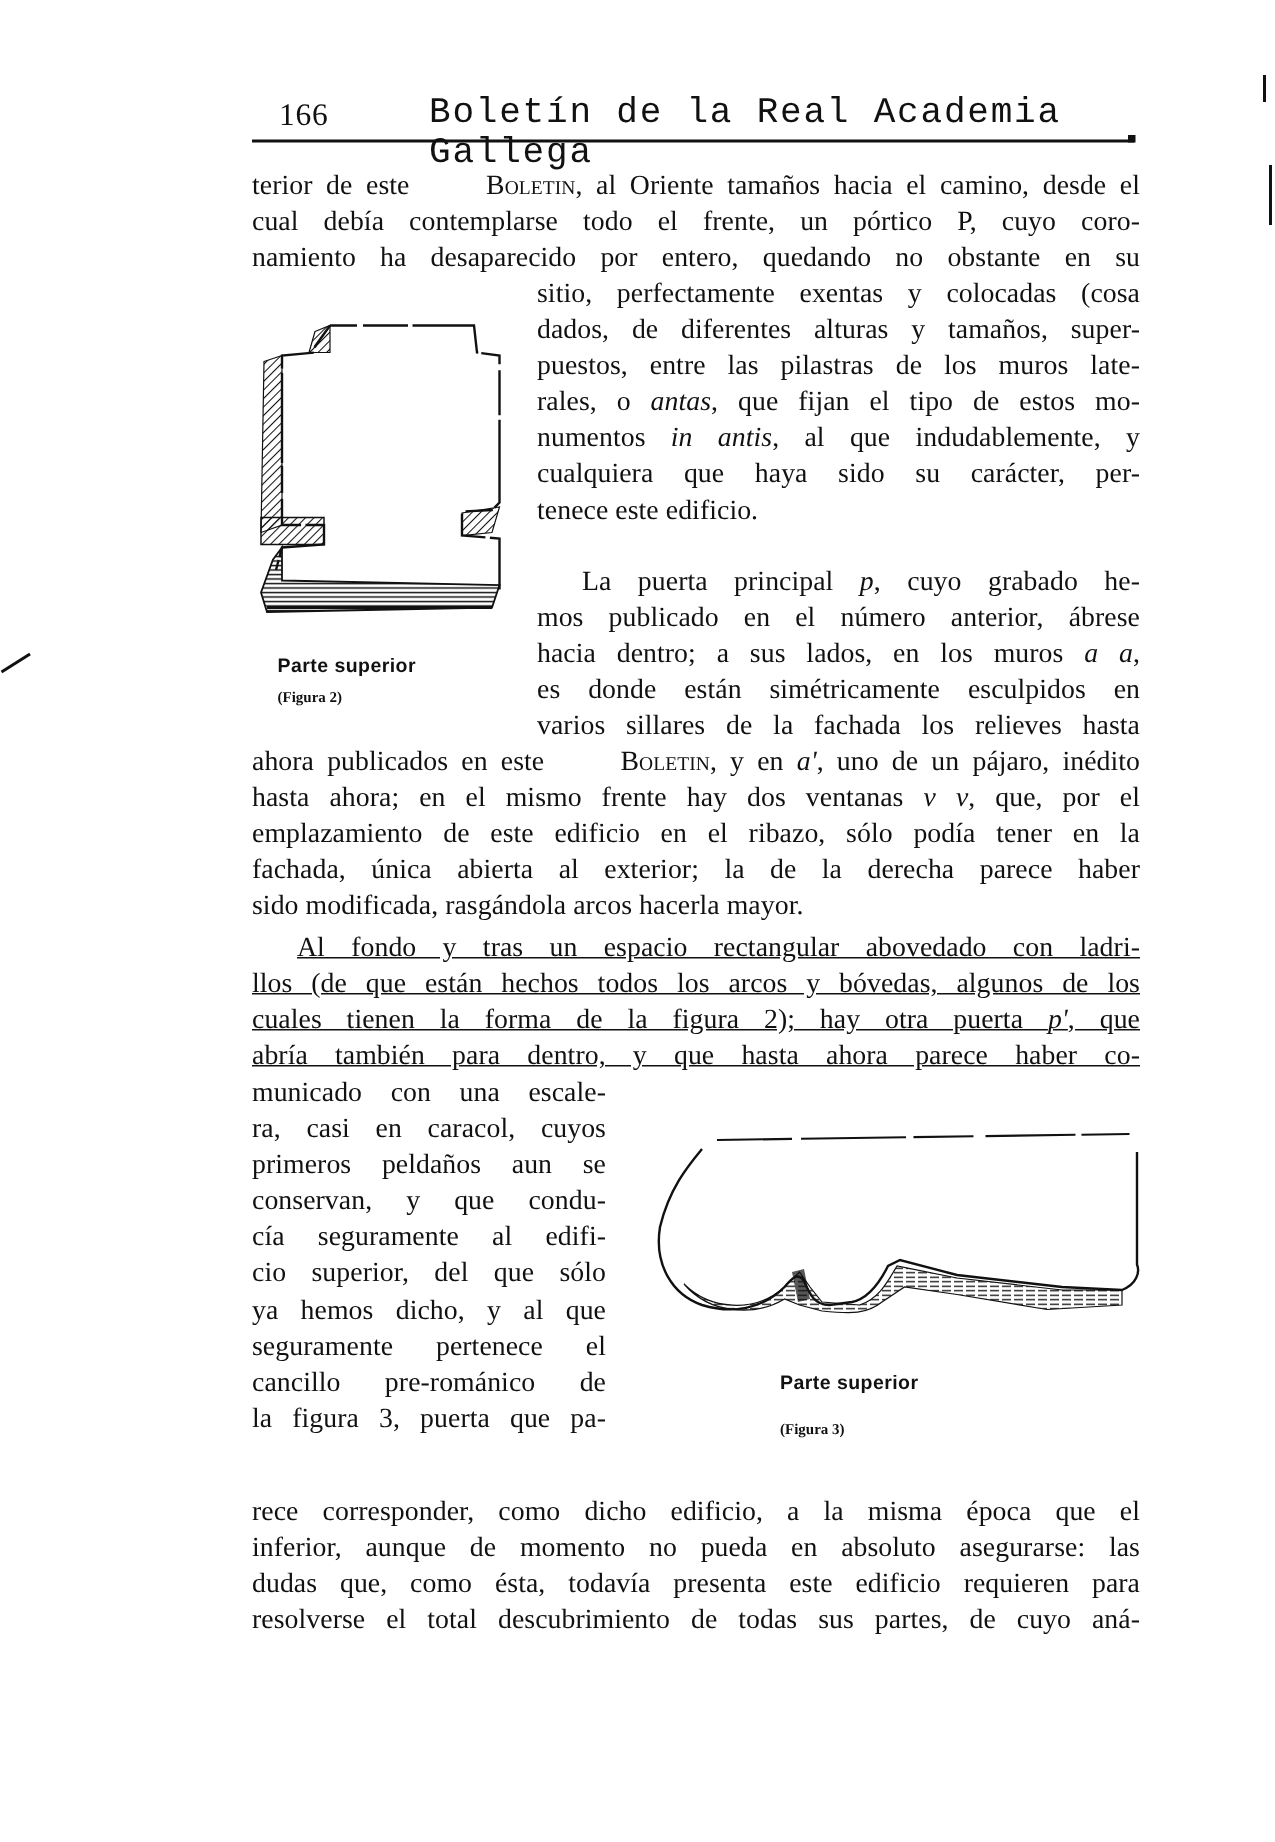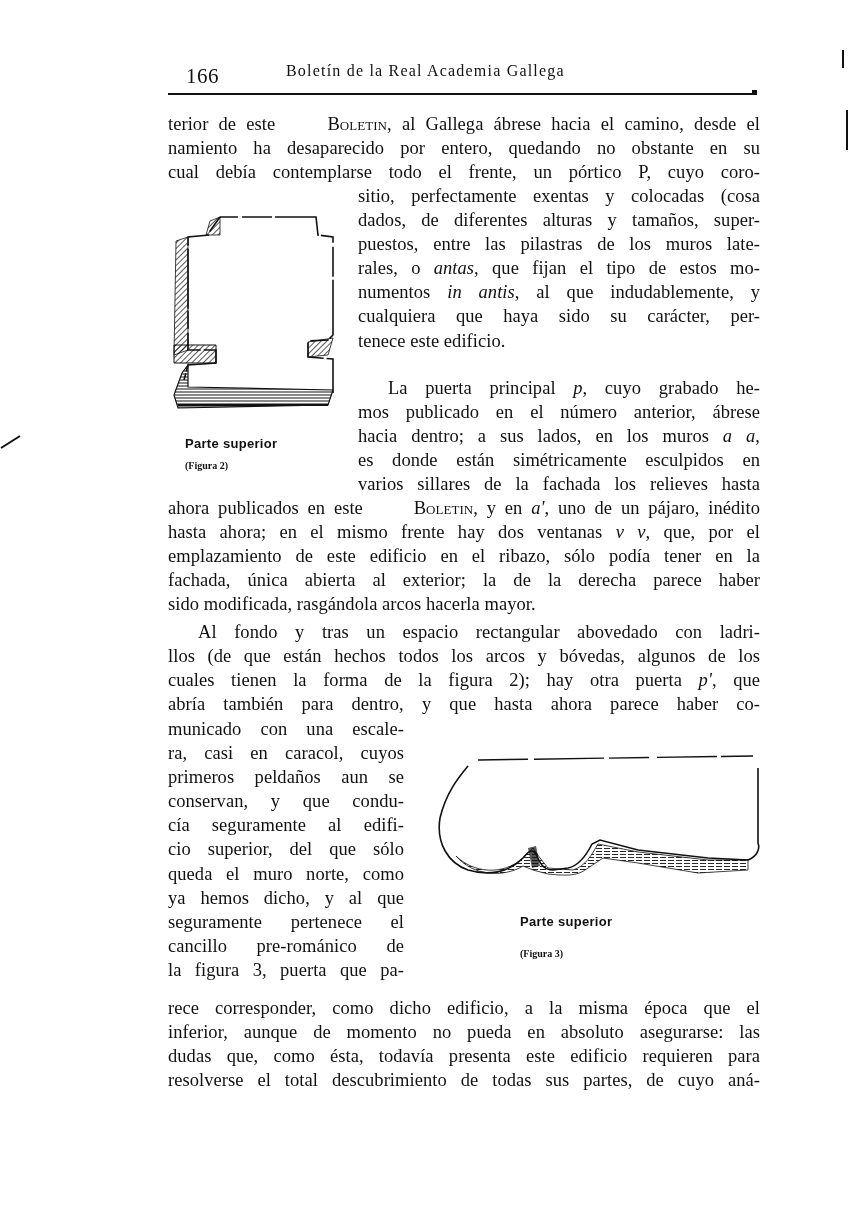--- a/index.html
+++ b/index.html
@@ -3,36 +3,36 @@
   <meta charset="utf-8">
   <style>
     * { box-sizing: border-box; margin: 0; padding: 0; }
     html, body { width: 850px; height: 1228px; background: #ffffff; overflow: hidden; }
     body { position: relative; font-family: "Liberation Serif", "DejaVu Serif", serif; color: #111; }
 
     .page { position: absolute; left: 0; top: 0; width: 850px; height: 1228px; }
 
     .running-head { position: absolute; left: 168px; top: 62px; width: 590px; height: 30px; }
     .page-number { position: absolute; left: 18px; top: 2px; font-size: 21px; letter-spacing: 0.5px; }
-    .journal-title { position: absolute; left: 118px; top: 0px; font-size: 16px; letter-spacing: 1.2px; font-family: Liberation Serif, serif; font-weight: normal; }
+    .journal-title { position: absolute; left: 118px; top: 0px; font-size: 24px; letter-spacing: 1.2px; font-family: Liberation Mono, monospace; font-weight: normal; }
     .head-rule { position: absolute; left: 168px; top: 93px; width: 588px; height: 2px; background: #111; }
     .head-dot { position: absolute; left: 752px; top: 90px; width: 5px; height: 5px; background: #111; }
 
     .body-text { font-size: 18.5px; line-height: 24.1px; text-align: justify; letter-spacing: 0.05px; }
     .line { display: block; white-space: nowrap; text-align: justify; text-align-last: justify; }
     .line.last { text-align-last: left; }
     .sc { font-variant: small-caps; margin-left: 42px; }
     .i { font-style: italic; margin-top: 12px; }
 
     .block { position: absolute; }
     #b1 { left: 168px; top: 112px; width: 592px; }
     #b2 { left: 358px; top: 184px; width: 402px; }
     #b3 { left: 358px; top: 376px; width: 402px; }
     #b4 { left: 168px; top: 496px; width: 592px; }
-    #b5 { left: 168px; top: 620px; width: 592px; }
+    #b5 { left: 168px; top: 620px; width: 592px; text-decoration: underline; }
     #b6 { left: 168px; top: 717px; width: 236px; }
     #b7 { left: 168px; top: 996px; width: 592px; }
     .indent { padding-left: 30px; }
 
     .figure { position: absolute; }
     #fig2 { left: 168px; top: 205px; width: 180px; height: 210px; }
     #fig3 { left: 428px; top: 748px; width: 340px; height: 150px; }
 
     .caption { position: absolute; font-family: "Liberation Sans", "DejaVu Sans", sans-serif; font-weight: bold; text-align: left; }
     .cap-title { font-size: 13px; letter-spacing: 0.3px; }
@@ -53,23 +53,23 @@
 <div class="page">
 
   <div class="running-head">
     <span class="page-number">166</span>
     <span class="journal-title">Boletín de la Real Academia Gallega</span>
   </div>
   <div class="head-rule"></div>
   <div class="head-dot"></div>
 
   <div id="b1" class="block body-text">
-      <span class="line"><span>terior de este </span><span class="sc">Boletin</span><span>, al Gallega ábrese hacia el camino, desde el</span></span>
+      <span class="line"><span>terior de este </span><span class="sc">Boletin</span><span>, al Oriente tamaños hacia el camino, desde el</span></span>
+      <span class="line"><span>cual debía contemplarse todo el frente, un pórtico P, cuyo coro-</span></span>
       <span class="line"><span>namiento ha desaparecido por entero, quedando no obstante en su</span></span>
-      <span class="line"><span>cual debía contemplarse todo el frente, un pórtico P, cuyo coro-</span></span>
     </div>
   <div id="b2" class="block body-text">
       <span class="line"><span>sitio, perfectamente exentas y colocadas (cosa</span></span>
       <span class="line"><span>dados, de diferentes alturas y tamaños, super-</span></span>
       <span class="line"><span>puestos, entre las pilastras de los muros late-</span></span>
       <span class="line"><span>rales, o </span><span class="i">antas</span><span>, que fijan el tipo de estos mo-</span></span>
       <span class="line"><span>numentos </span><span class="i">in antis</span><span>, al que indudablemente, y</span></span>
       <span class="line"><span>cualquiera que haya sido su carácter, per-</span></span>
       <span class="line last"><span>tenece este edificio.</span></span>
     </div>
@@ -93,21 +93,20 @@
       <span class="line"><span>cuales tienen la forma de la figura 2); hay otra puerta </span><span class="i">p'</span><span>, que</span></span>
       <span class="line"><span>abría también para dentro, y que hasta ahora parece haber co-</span></span>
     </div>
   <div id="b6" class="block body-text">
       <span class="line"><span>municado con una escale-</span></span>
       <span class="line"><span>ra, casi en caracol, cuyos</span></span>
       <span class="line"><span>primeros peldaños aun se</span></span>
       <span class="line"><span>conservan, y que condu-</span></span>
       <span class="line"><span>cía seguramente al edifi-</span></span>
       <span class="line"><span>cio superior, del que sólo</span></span>
-      <span class="line"><span>queda el muro norte, como</span></span>
       <span class="line"><span>ya hemos dicho, y al que</span></span>
       <span class="line"><span>seguramente pertenece el</span></span>
       <span class="line"><span>cancillo pre-románico de</span></span>
       <span class="line"><span>la figura 3, puerta que pa-</span></span>
     </div>
   <div id="b7" class="block body-text">
       <span class="line"><span>rece corresponder, como dicho edificio, a la misma época que el</span></span>
       <span class="line"><span>inferior, aunque de momento no pueda en absoluto asegurarse: las</span></span>
       <span class="line"><span>dudas que, como ésta, todavía presenta este edificio requieren para</span></span>
       <span class="line"><span>resolverse el total descubrimiento de todas sus partes, de cuyo aná-</span></span>

